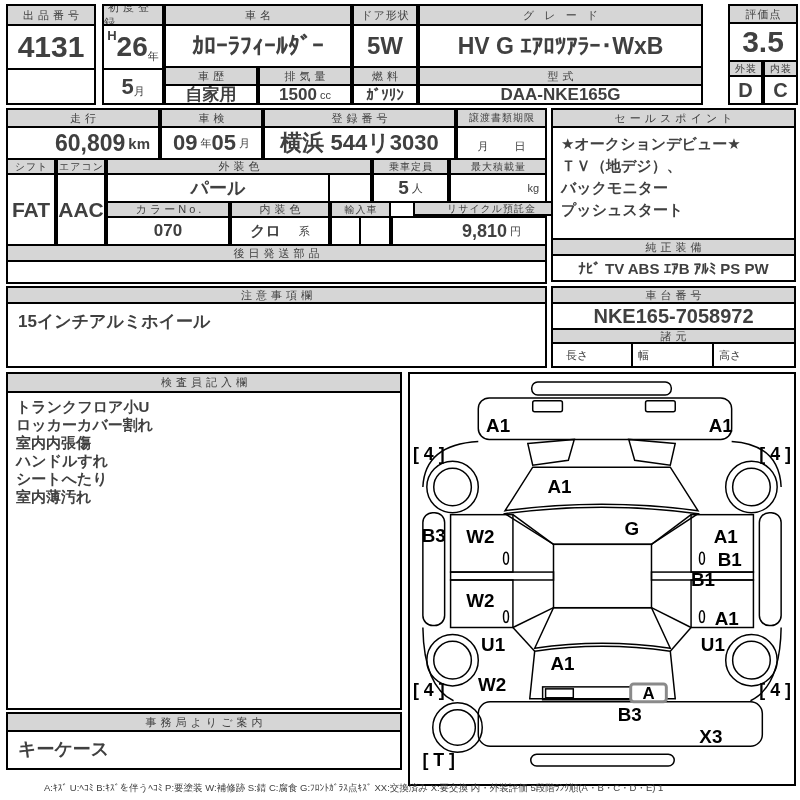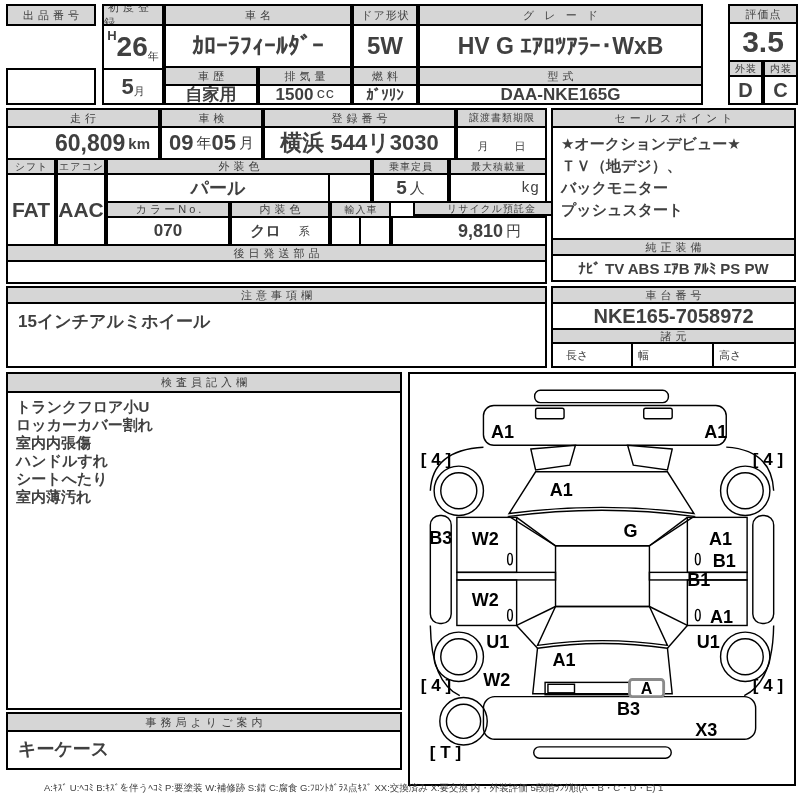--- a/index.html
+++ b/index.html
@@ -8,32 +8,33 @@
   .cell{position:absolute;border:2px solid #000;background:#fff;box-sizing:border-box;
         display:flex;align-items:center;justify-content:center;overflow:hidden;}
   .h{background:#d6d6d6;font-size:11px;letter-spacing:4px;text-indent:4px;font-weight:400;}
   .h.tight{font-size:10px;letter-spacing:1px;text-indent:1px;}
   .v{font-weight:700;}
   .big{font-size:30px;}
   .left{justify-content:flex-start;}
   .right{justify-content:flex-end;}
   .lines{flex-direction:column;align-items:flex-start;justify-content:flex-start;padding:5px 8px;}
   .lines div{font-weight:700;font-size:15px;line-height:18px;white-space:nowrap;}
-  .unit{font-size:15px;font-weight:400;margin-left:3px;font-family:Liberation Mono, monospace;}
+  .unit{font-size:11px;font-weight:400;margin-left:3px;}
   .sup{font-size:13px;font-weight:700;align-self:flex-start;margin-top:2px;}
   .sub{font-size:11px;font-weight:400;align-self:flex-end;margin-bottom:4px;}
   #legend{position:absolute;left:4px;top:782px;width:792px;font-size:9.5px;white-space:nowrap;margin-left:40px;}
   svg text{font-family:"Liberation Sans","DejaVu Sans",sans-serif;font-weight:700;}
 </style>
 </head>
 <body>
 
 <div id="sheet">
 
   <div class="cell h" style="left:6px;top:4px;width:90px;height:22px">出品番号</div>
+  <div class="cell v big" style="left:6px;top:24px;width:90px;height:46px">4131</div>
   <div class="cell" style="left:6px;top:68px;width:90px;height:37px"></div>
 
   <div class="cell h" style="left:102px;top:4px;width:62px;height:22px">初度登録</div>
   <div class="cell" style="left:102px;top:24px;width:62px;height:46px">
     <span class="sup">H</span>
       <span class="v" style="font-size:28px">26</span>
       <span class="sub">年</span>
   </div>
   <div class="cell" style="left:102px;top:68px;width:62px;height:37px">
     <span class="v" style="font-size:22px">5</span>
@@ -154,21 +155,21 @@
     <div>ハンドルすれ</div>
     <div>シートへたり</div>
     <div>室内薄汚れ</div>
   </div>
 
   <div class="cell h" style="left:6px;top:712px;width:396px;height:20px">事務局よりご案内</div>
   <div class="cell left" style="left:6px;top:730px;width:396px;height:40px;align-items:flex-start;padding:5px 10px">
     <span class="v" style="font-size:18px">キーケース</span>
   </div>
 
-  <div class="cell" style="left:408px;top:372px;width:388px;height:414px;padding:8px">
+  <div class="cell" style="left:408px;top:372px;width:388px;height:414px;padding:0">
     <svg width="384" height="410" viewBox="408 372 388 414">
       <g fill="none" stroke="#000" stroke-width="1.5">
 
         <rect x="531" y="380" width="141" height="13" rx="6"></rect>
         <rect x="477" y="396" width="256" height="42" rx="11"></rect>
         <rect x="532" y="399" width="30" height="11" rx="2"></rect>
         <rect x="646" y="399" width="30" height="11" rx="2"></rect>
         <path d="M527,442 L574,438 L568,459 L532,464 Z"></path>
         <path d="M676,442 L629,438 L635,459 L671,464 Z"></path>
         <path d="M532,466 L671,466 L699,510 Q602,497 504,510 Z"></path>

